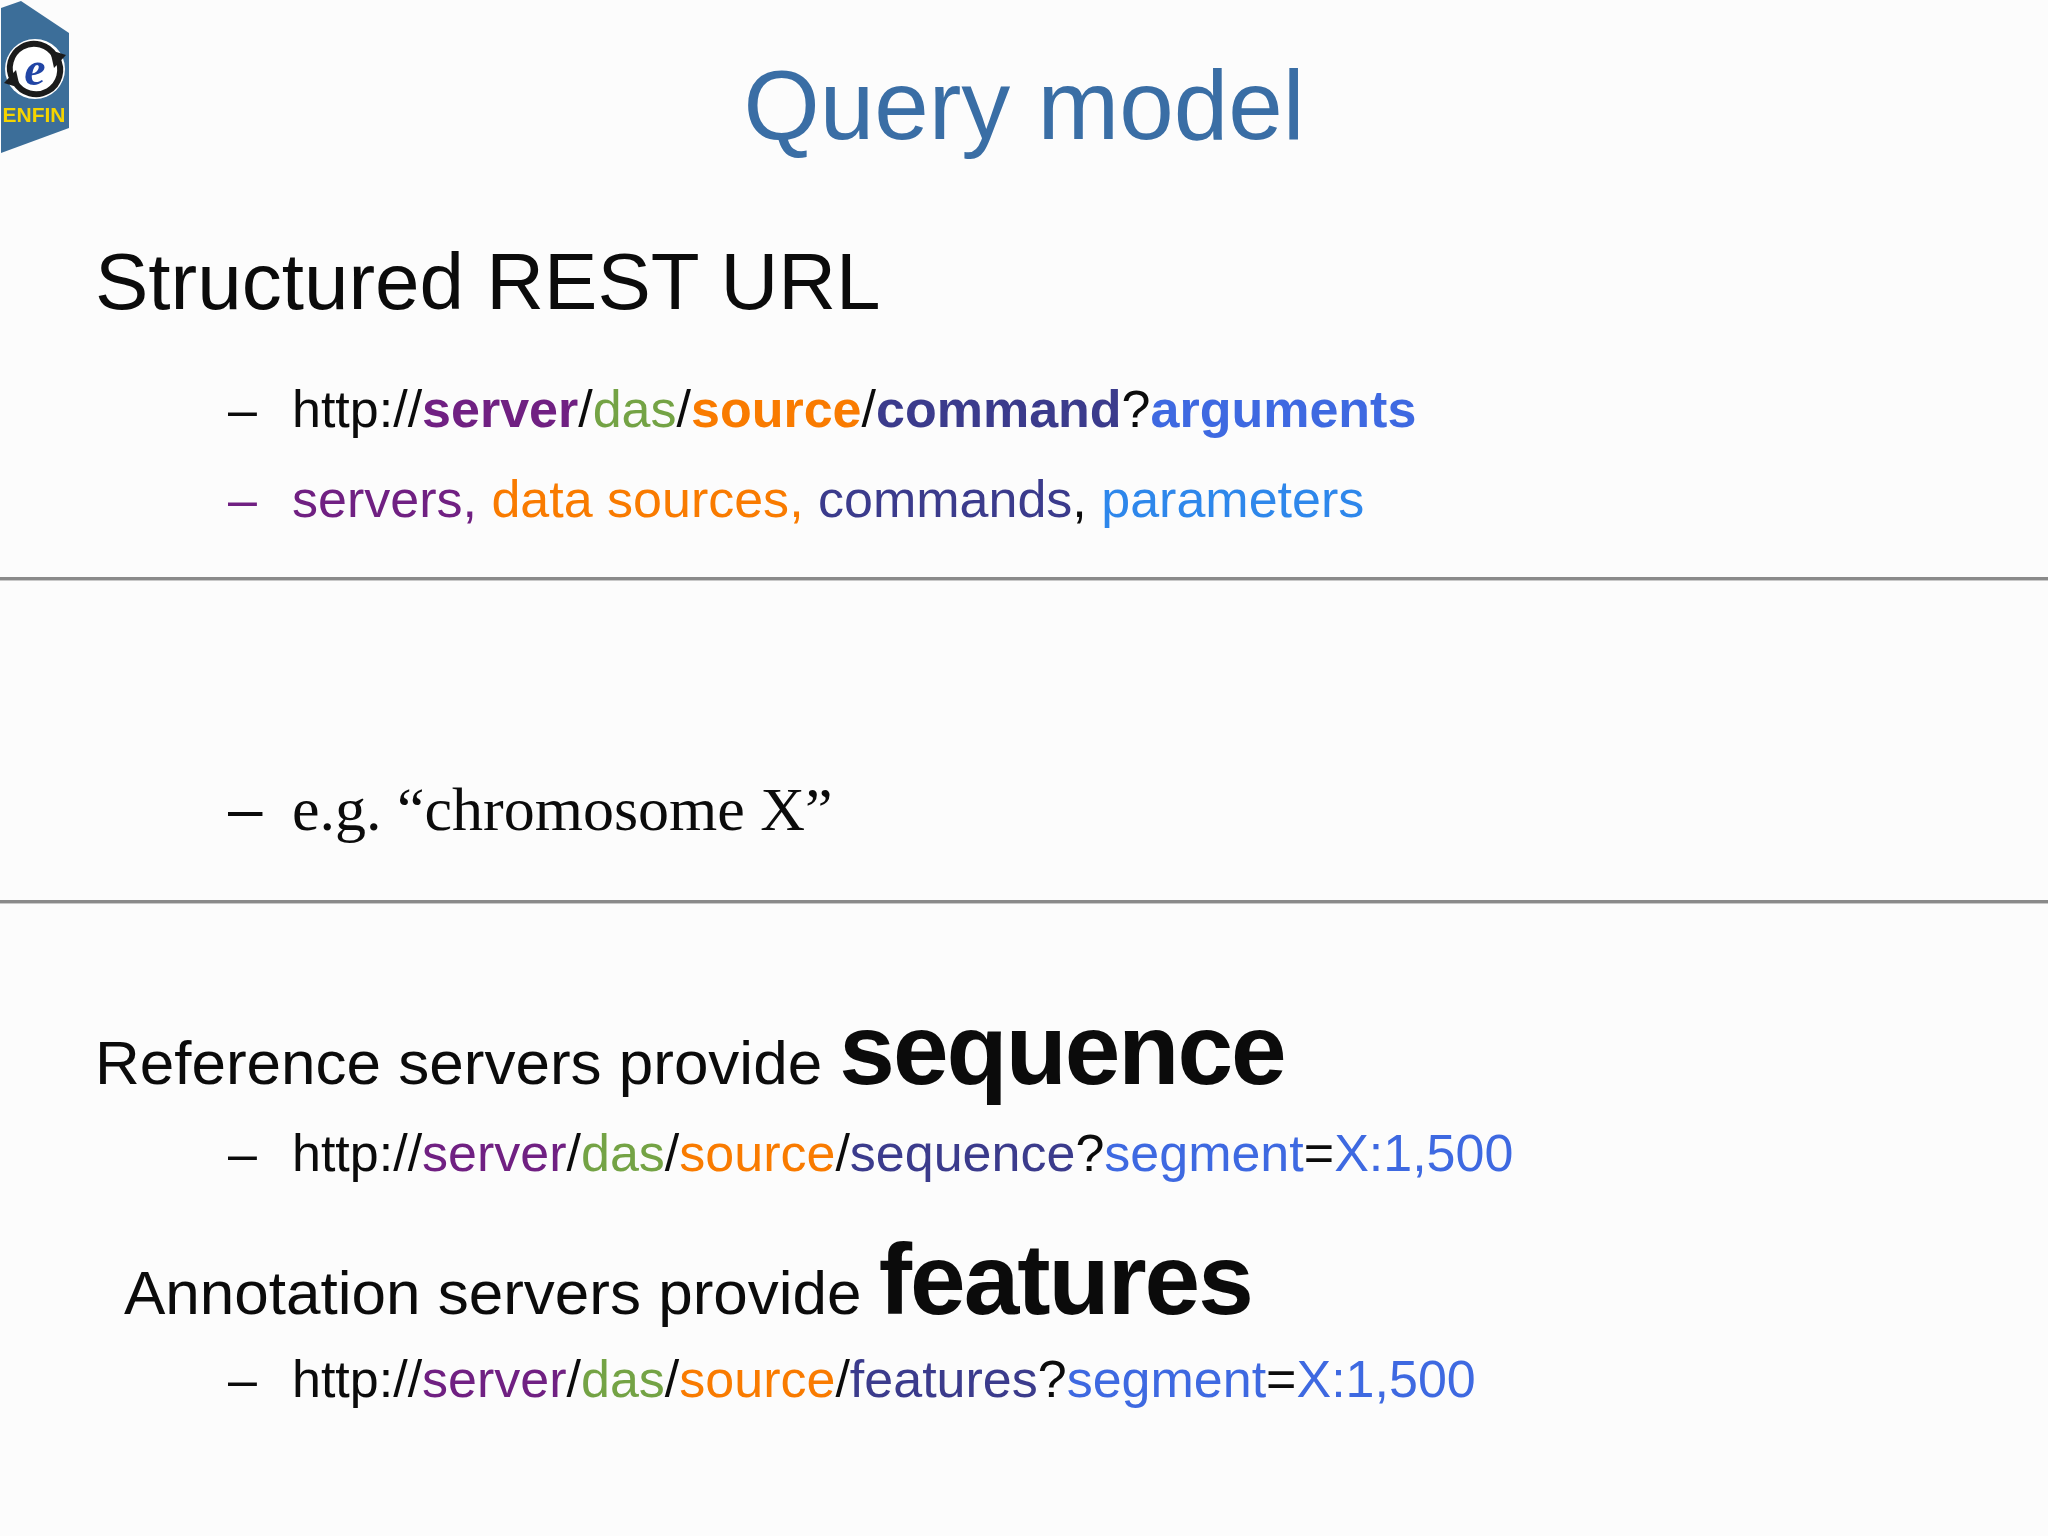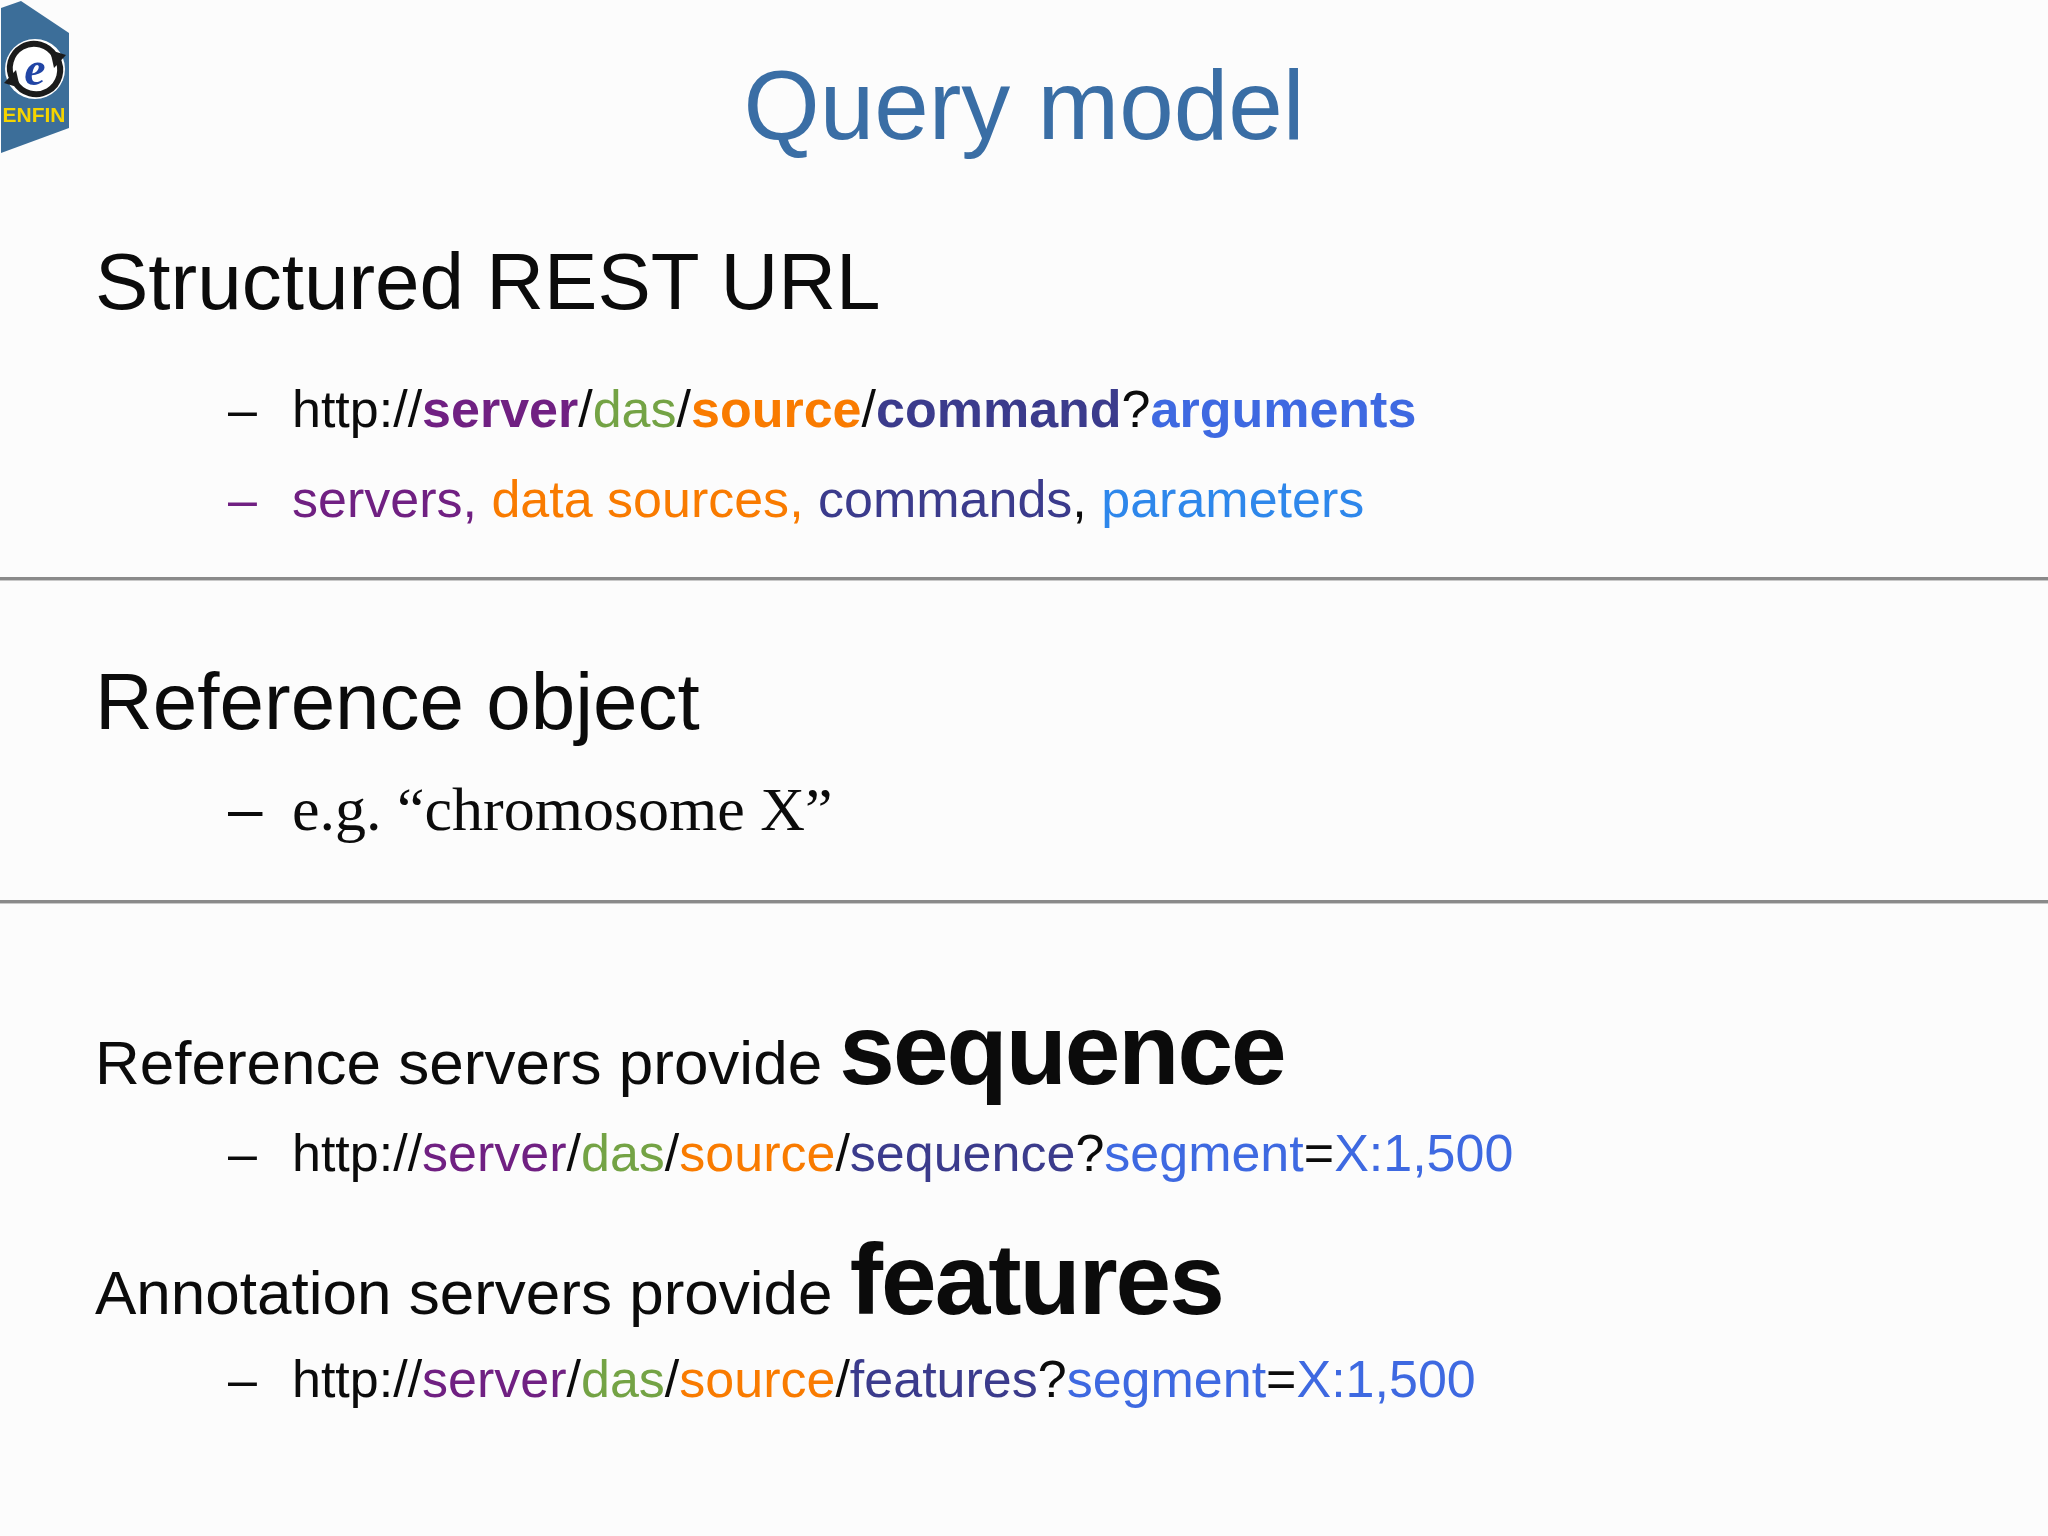--- a/index.html
+++ b/index.html
@@ -89,40 +89,39 @@
     <span><span class="seg" style="color: rgb(11, 11, 11);">http://</span><span class="seg b" style="color: rgb(112, 32, 130);">server</span><span class="seg" style="color: rgb(11, 11, 11);">/</span><span class="seg" style="color: rgb(116, 163, 69);">das</span><span class="seg" style="color: rgb(11, 11, 11);">/</span><span class="seg b" style="color: rgb(249, 123, 0);">source</span><span class="seg" style="color: rgb(11, 11, 11);">/</span><span class="seg b" style="color: rgb(59, 59, 140);">command</span><span class="seg" style="color: rgb(11, 11, 11);">?</span><span class="seg b" style="color: rgb(62, 105, 225);">arguments</span></span>
   </div>
 
   <div class="abs bullet" style="top:468px;">
     <span class="dash" style="color: rgb(112, 32, 130);">–</span>
     <span><span class="seg" style="color: rgb(112, 32, 130);">servers</span><span class="seg" style="color: rgb(112, 32, 130);">, </span><span class="seg" style="color: rgb(249, 123, 0);">data sources</span><span class="seg" style="color: rgb(249, 123, 0);">, </span><span class="seg" style="color: rgb(59, 59, 140);">commands</span><span class="seg" style="color: rgb(11, 11, 11);">, </span><span class="seg" style="color: rgb(46, 135, 235);">parameters</span></span>
   </div>
 
   <div class="abs divider" style="top:577px;"></div>
 
-  <div class="abs heading" style="top:660px;">Reference object</div>
 
   <div class="abs bullet eg" style="top:772px;">
     <span class="dash" style="color: rgb(11, 11, 11);">–</span>
     <span><span class="seg" style="color: rgb(11, 11, 11); font-family: Liberation Serif, serif;">e.g. “chromosome X”</span></span>
   </div>
 
   <div class="abs divider" style="top:900px;"></div>
 
   <div class="abs provide-line" style="top:992px;">
     <span><span class="seg" style="color: rgb(11, 11, 11);">Reference servers provide </span><span class="seg b big" style="color: rgb(11, 11, 11);">sequence</span></span>
   </div>
 
   <div class="abs bullet" style="top:1122px;">
     <span class="dash" style="color: rgb(11, 11, 11);">–</span>
     <span><span class="seg" style="color: rgb(11, 11, 11);">http://</span><span class="seg" style="color: rgb(112, 32, 130);">server</span><span class="seg" style="color: rgb(11, 11, 11);">/</span><span class="seg" style="color: rgb(116, 163, 69);">das</span><span class="seg" style="color: rgb(11, 11, 11);">/</span><span class="seg" style="color: rgb(249, 123, 0);">source</span><span class="seg" style="color: rgb(11, 11, 11);">/</span><span class="seg" style="color: rgb(59, 59, 140);">sequence</span><span class="seg" style="color: rgb(11, 11, 11);">?</span><span class="seg" style="color: rgb(62, 105, 225);">segment</span><span class="seg" style="color: rgb(11, 11, 11);">=</span><span class="seg" style="color: rgb(62, 105, 225);">X:1,500</span></span>
   </div>
 
   <div class="abs provide-line" style="top:1222px;">
-    <span><span class="seg" style="color: rgb(11, 11, 11);">Annotation servers provide </span><span class="seg b big" style="color: rgb(11, 11, 11);">features</span></span>
+    <span><span class="seg" style="color: rgb(11, 11, 11); margin-left: 29px;">Annotation servers provide </span><span class="seg b big" style="color: rgb(11, 11, 11);">features</span></span>
   </div>
 
   <div class="abs bullet" style="top:1348px;">
     <span class="dash" style="color: rgb(11, 11, 11);">–</span>
     <span><span class="seg" style="color: rgb(11, 11, 11);">http://</span><span class="seg" style="color: rgb(112, 32, 130);">server</span><span class="seg" style="color: rgb(11, 11, 11);">/</span><span class="seg" style="color: rgb(116, 163, 69);">das</span><span class="seg" style="color: rgb(11, 11, 11);">/</span><span class="seg" style="color: rgb(249, 123, 0);">source</span><span class="seg" style="color: rgb(11, 11, 11);">/</span><span class="seg" style="color: rgb(59, 59, 140);">features</span><span class="seg" style="color: rgb(11, 11, 11);">?</span><span class="seg" style="color: rgb(62, 105, 225);">segment</span><span class="seg" style="color: rgb(11, 11, 11);">=</span><span class="seg" style="color: rgb(62, 105, 225);">X:1,500</span></span>
   </div>
 
 </div>
 
 </body></html>

